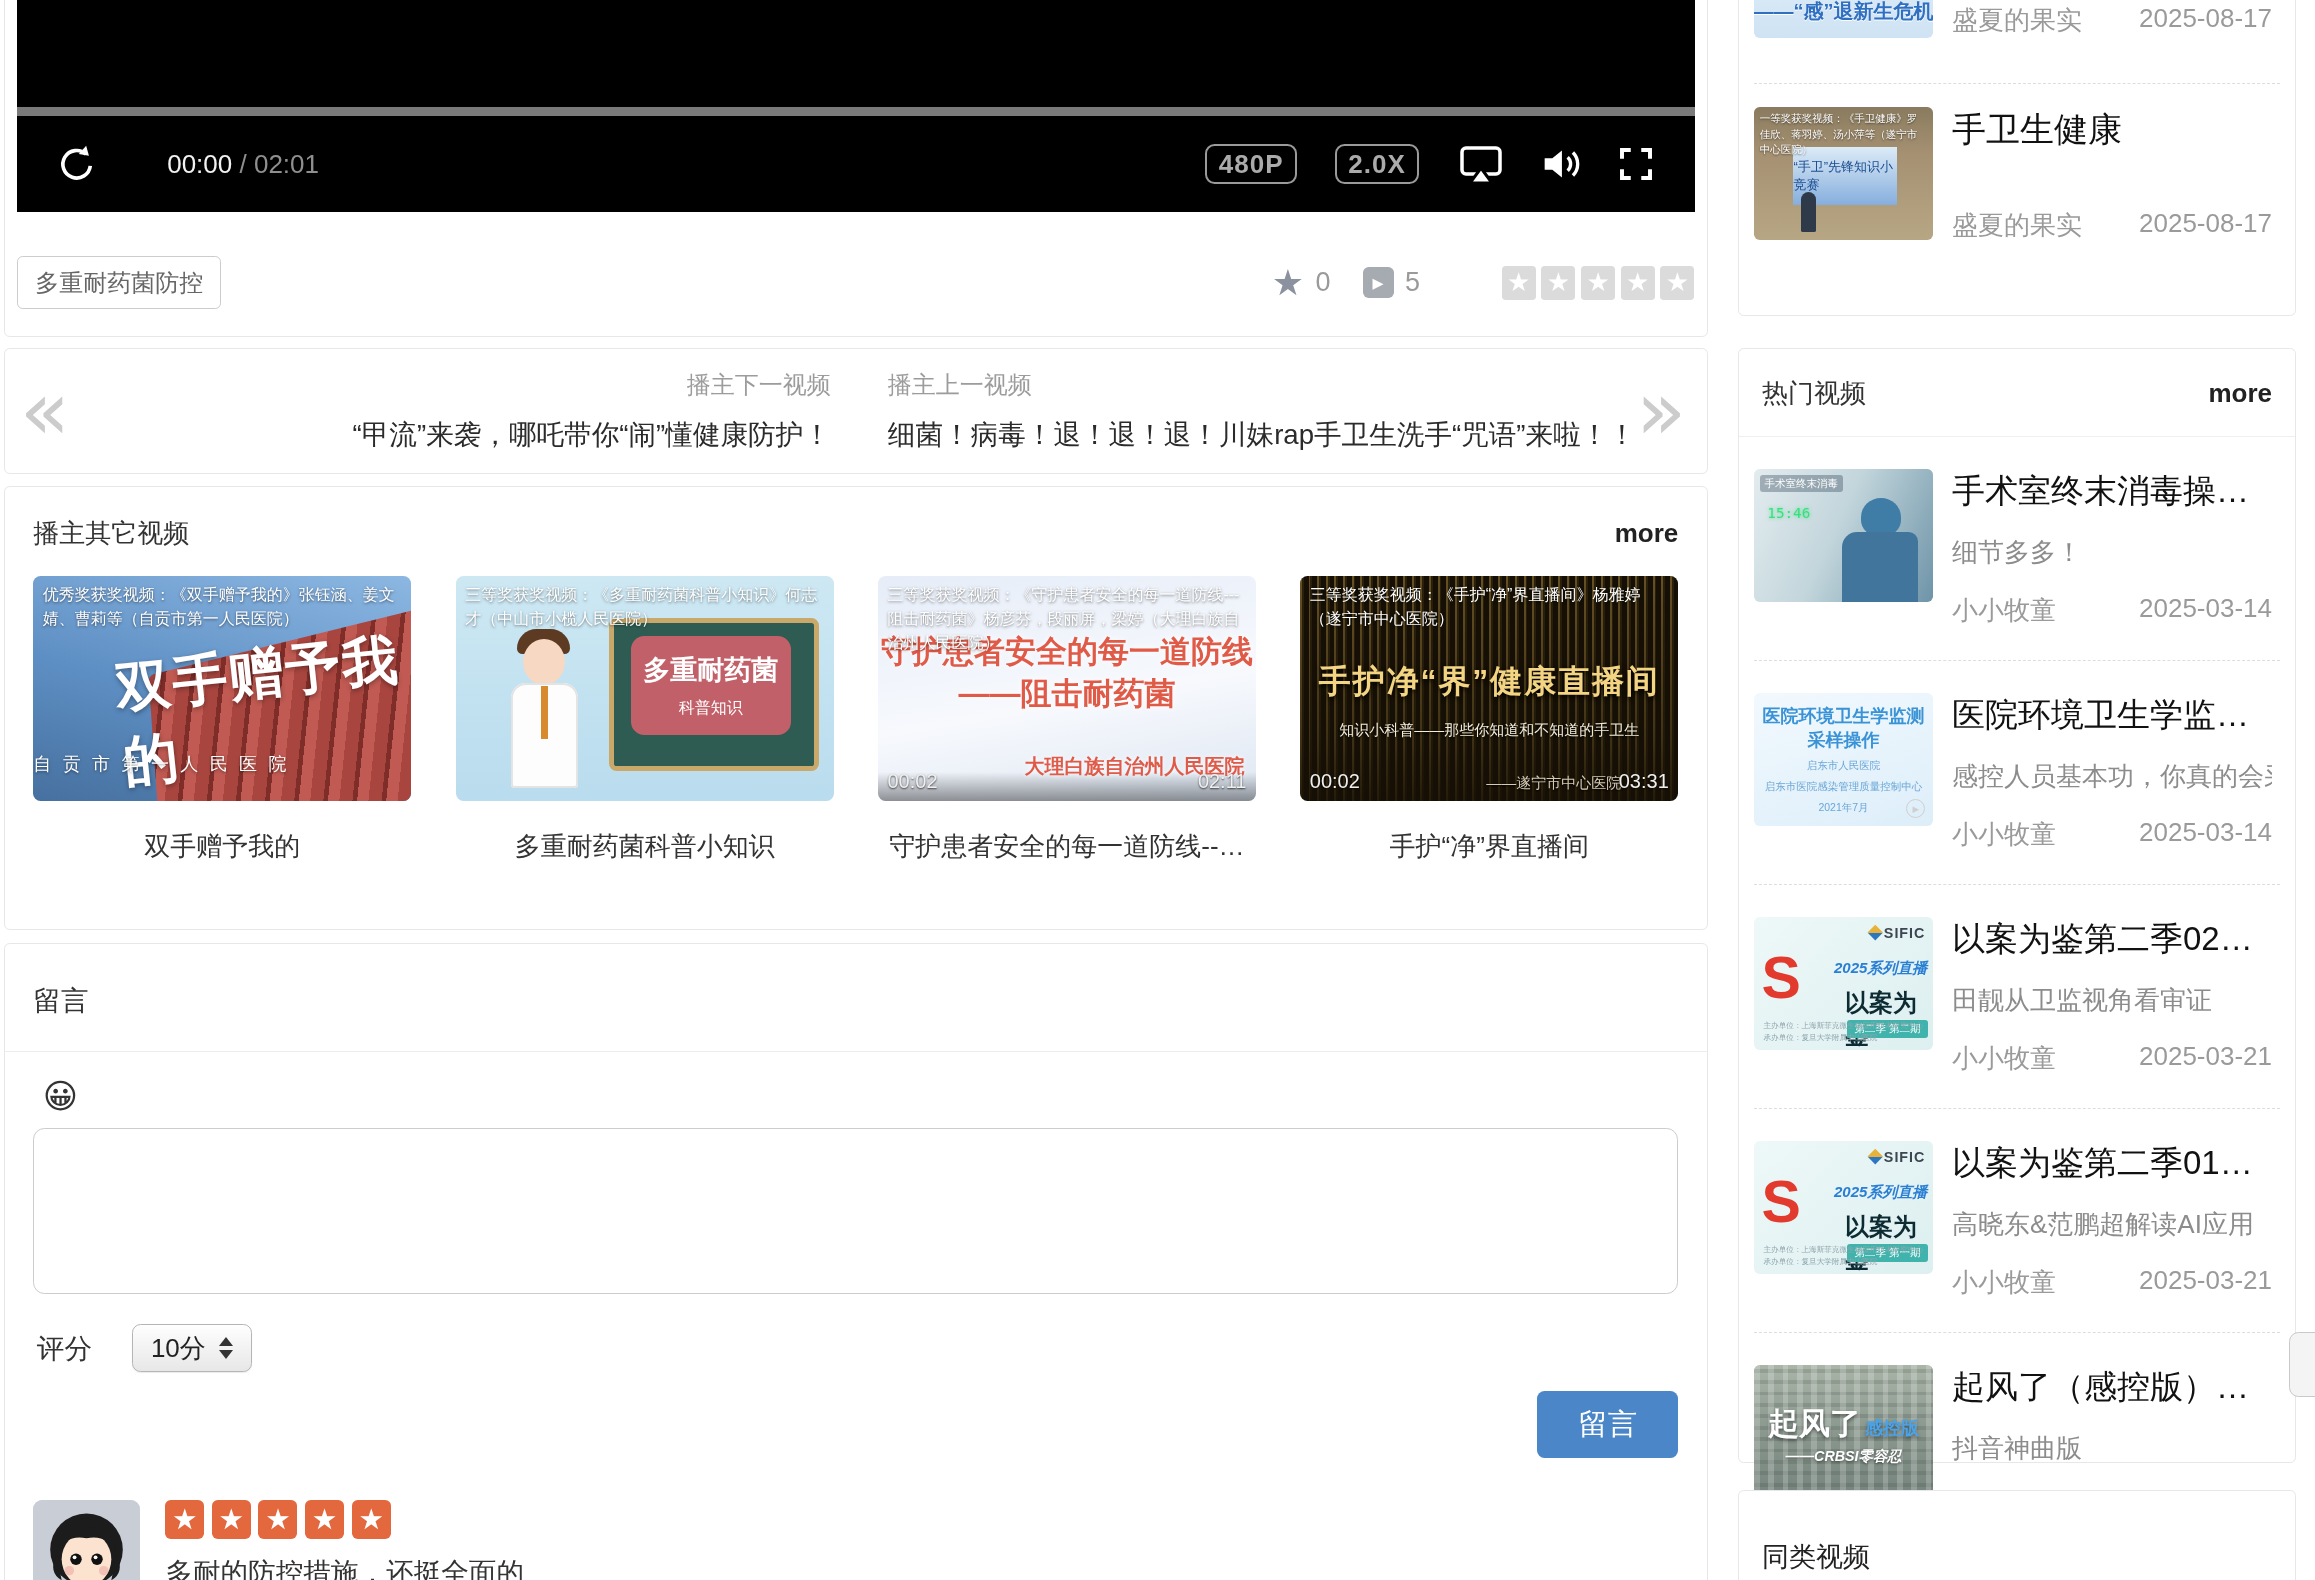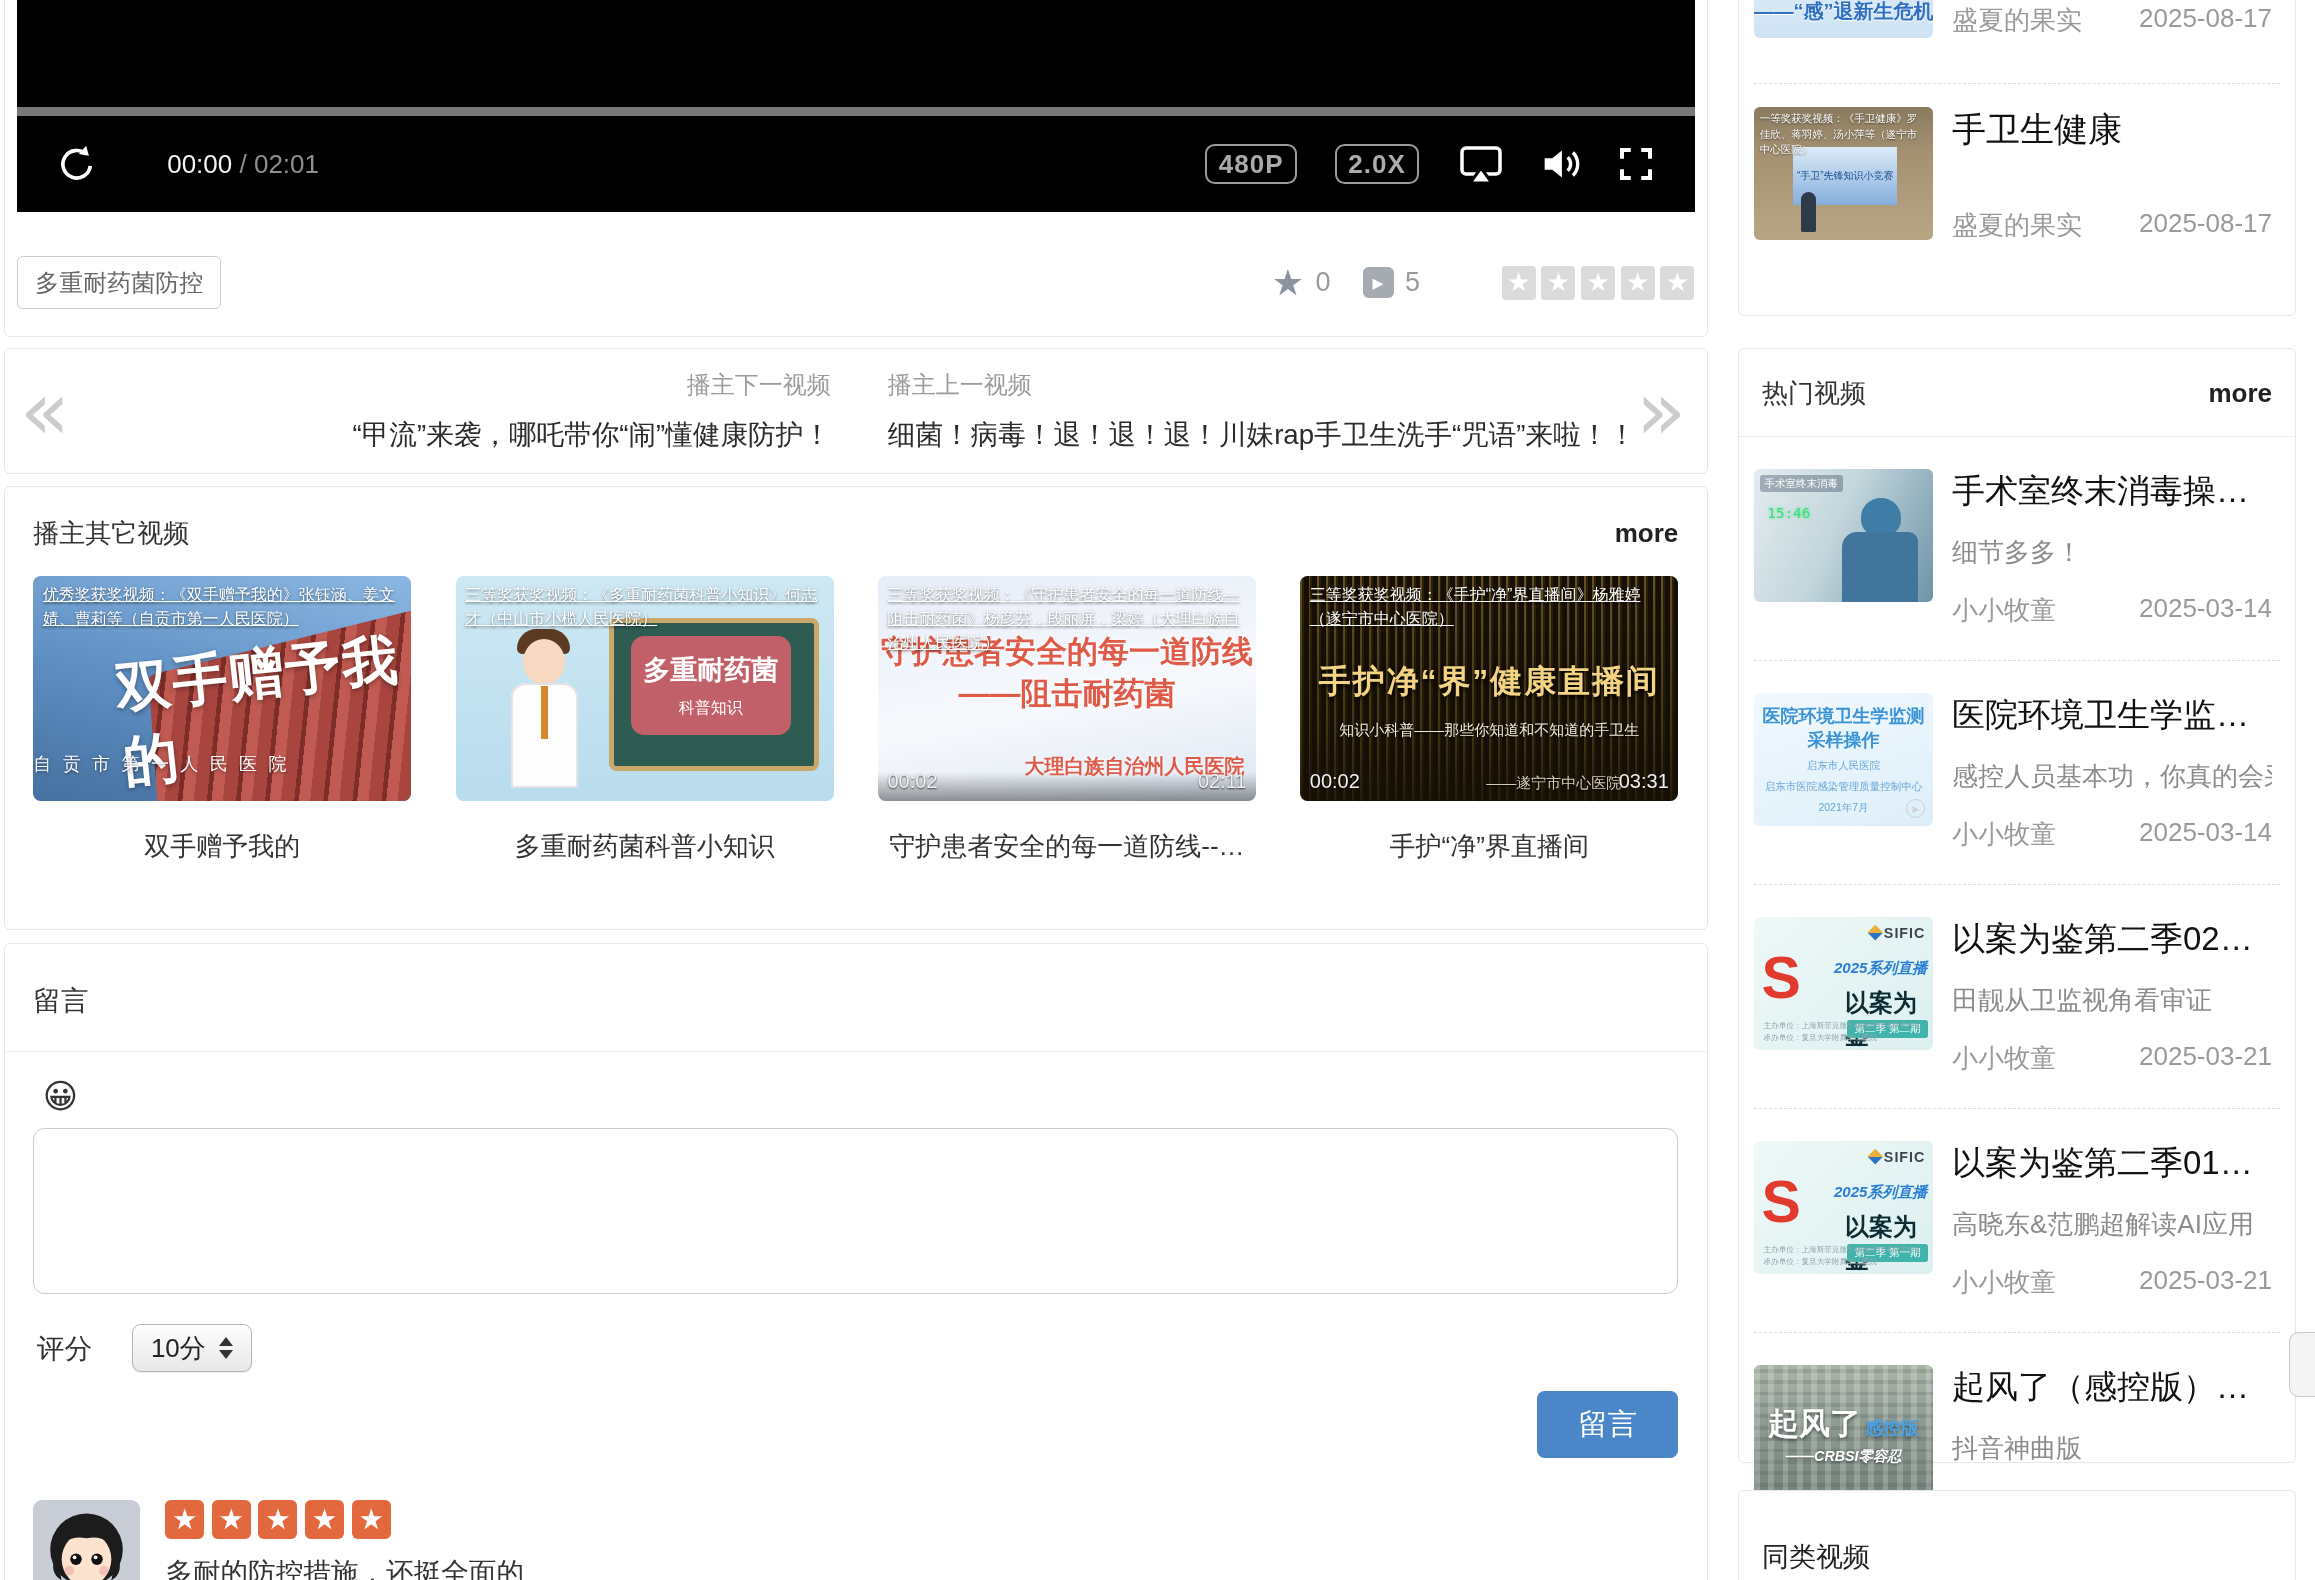--- a/index.html
+++ b/index.html
@@ -41,21 +41,21 @@
 
   
   #other-box{left:3.8px;top:486px;width:1704px;height:444px;}
   .sec-head{display:flex;justify-content:space-between;align-items:center;padding:28.5px 28.5px 0;}
   .sec-title{font-size:26px;color:#333;}
   .sec-more{font-size:26px;color:#222;font-weight:bold;cursor:pointer;}
   .ov-row{display:flex;justify-content:space-between;padding:25px 28.5px 0;}
   .ov-item{width:378px;}
   .ov-thumb{width:378px;height:225px;border-radius:7.6px;position:relative;overflow:hidden;cursor:pointer;}
   .ov-cap{text-align:center;margin-top:28.5px;font-size:26px;color:#333;white-space:nowrap;overflow:hidden;}
-  .th-overlay{position:absolute;top:0;left:0;right:7px;padding:7.6px 9.5px;font-size:16px;line-height:1.5;color:#fff;text-shadow:0 1px 2.9px rgba(0,0,0,.55);z-index:4;text-decoration:underline;}
+  .th-overlay{position:absolute;top:0;left:0;right:7px;padding:7.6px 9.5px;font-size:16px;line-height:1.5;color:#fff;text-shadow:0 1px 2.9px rgba(0,0,0,.55);z-index:4;}
   .th-time{position:absolute;bottom:7.6px;font-size:20px;color:#efefef;text-shadow:0 1px 1.9px rgba(0,0,0,.7);z-index:4;}
   .th-time.l{left:9.5px;} .th-time.r{right:9.5px;}
 
   
   .t-hands{background:linear-gradient(195deg,#8cb7e2 0%,#5e8fc4 55%,#46709f 100%);}
   .t-hands .building{position:absolute;right:-28.5px;bottom:-38px;width:285px;height:200px;transform:skewY(-10deg) rotate(-4deg);
     background:repeating-linear-gradient(100deg,#a8453f 0 13.3px,#7e2d29 13.3px 18px,#c05a52 18px 29.5px);border-radius:5.7px;}
   .t-hands .big{position:absolute;left:86px;top:61px;font-size:55px;font-weight:bold;color:#fff;transform:rotate(-6deg);text-shadow:0 1.9px 5.7px rgba(0,0,0,.35);letter-spacing:1.9px;z-index:3;}
   .t-hands .org{position:absolute;bottom:25px;left:0;right:0;text-align:left;color:#fff;font-size:18px;letter-spacing:11.4px;text-shadow:0 1px 2.9px rgba(0,0,0,.5);z-index:3;}
   
@@ -132,21 +132,21 @@
   #related-box{left:1738px;top:1490px;width:558px;height:247px;}
   .rel-head{padding:48px 23px;font-size:27px;color:#222;}
 
   .float-btn{position:absolute;left:2289px;top:1332px;width:44px;height:63px;background:#f4f4f4;border:1.9px solid #c9c9c9;border-radius:9.5px;cursor:pointer;}
 
   
   .th-partial{background:linear-gradient(#eaf3fb,#cfe3f4);display:flex;align-items:flex-end;justify-content:center;}
   .th-partial .txt{color:#2f6fc1;font-weight:bold;font-size:20px;padding-bottom:13.3px;text-shadow:0 1px 0 #fff;white-space:nowrap;}
   .th-lecture{background:linear-gradient(180deg,#8a7b5e 0%,#a59172 35%,#b7a684 100%);}
   .th-lecture .screen{position:absolute;left:22%;top:30%;width:58%;height:44%;background:linear-gradient(#dcebf7,#86aedd);display:flex;align-items:center;justify-content:center;}
-  .th-lecture .screen span{font-size:10px;color:#1a4d8f;}
+  .th-lecture .screen span{font-size:13px;color:#1a4d8f;}
   .th-lecture .person{position:absolute;left:26%;bottom:6%;width:15px;height:40px;background:#2e3a4a;border-radius:7.6px 7.6px 1.9px 1.9px;}
   .th-lecture .ov{position:absolute;top:0;left:0;right:0;font-size:10.5px;line-height:1.5;color:#fff;padding:3.8px 5.7px;text-shadow:0 1px 1.9px rgba(0,0,0,.6);}
   .th-or{background:linear-gradient(115deg,#e3ecef 0%,#c3d6dc 45%,#6e94a8 100%);}
   .th-or .label{position:absolute;left:5.7px;top:5.7px;font-size:10.5px;color:#fff;background:rgba(40,60,80,.35);padding:1.9px 4.8px;border-radius:2.9px;}
   .th-or .led{position:absolute;left:13.3px;top:36px;font-family:"DejaVu Sans Mono",monospace;font-size:14.3px;color:#39e07d;text-shadow:0 0 3.8px rgba(57,224,125,.8);}
   .th-or .head{position:absolute;right:32px;top:28.5px;width:40px;height:38px;background:#3f7da6;border-radius:50% 50% 42% 42%;}
   .th-or .body{position:absolute;right:15px;top:63px;width:76px;height:70px;background:#41759c;border-radius:15px 9.5px 0 0;}
   .th-env{background:linear-gradient(160deg,#f2f9fe,#ddeef9);display:flex;flex-direction:column;align-items:center;justify-content:center;text-align:center;}
   .th-env .l1{font-size:18px;font-weight:bold;color:#3a93d6;}
   .th-env .sm{font-size:10.5px;color:#6aa6d8;margin-top:6.7px;}

